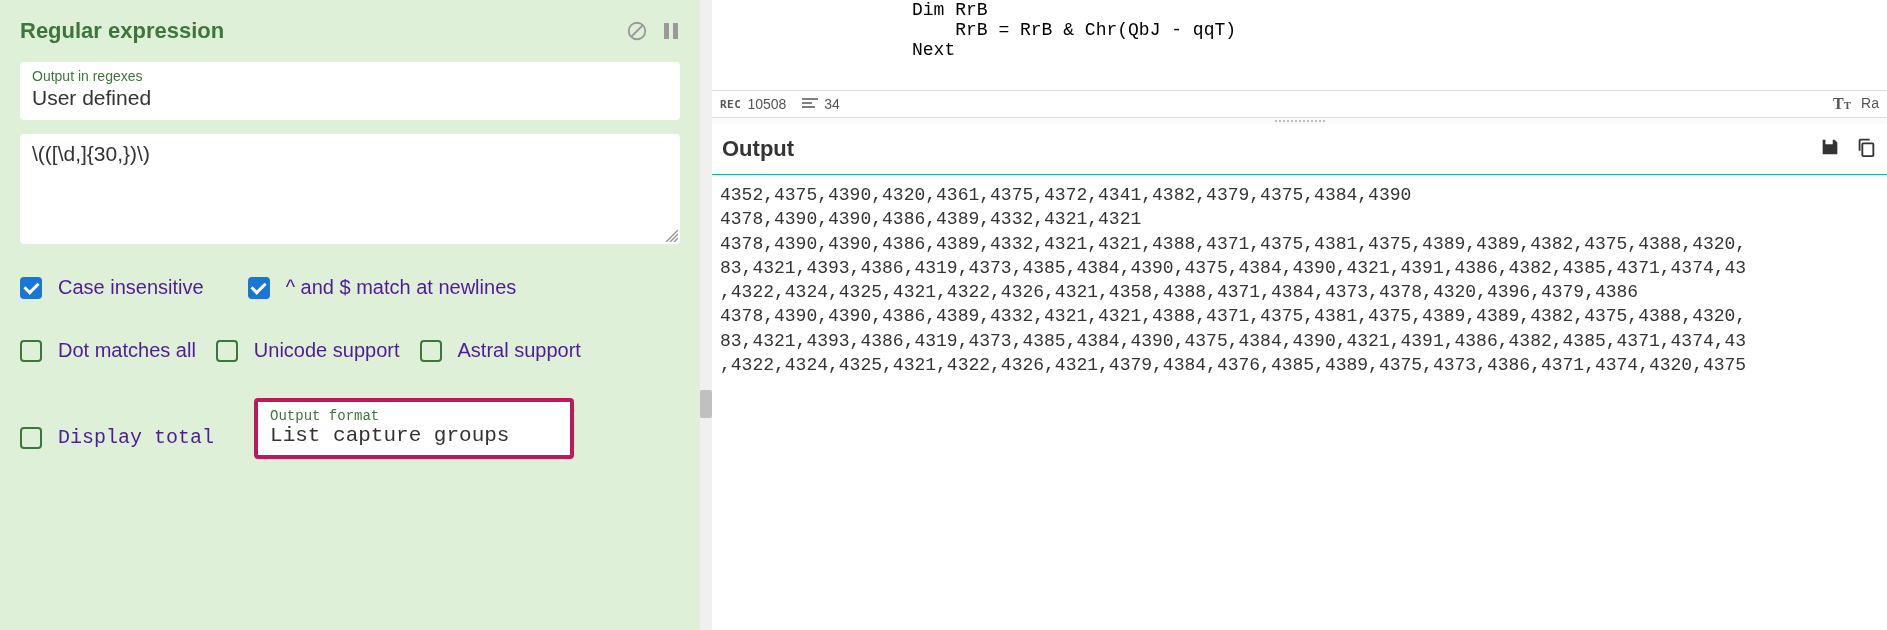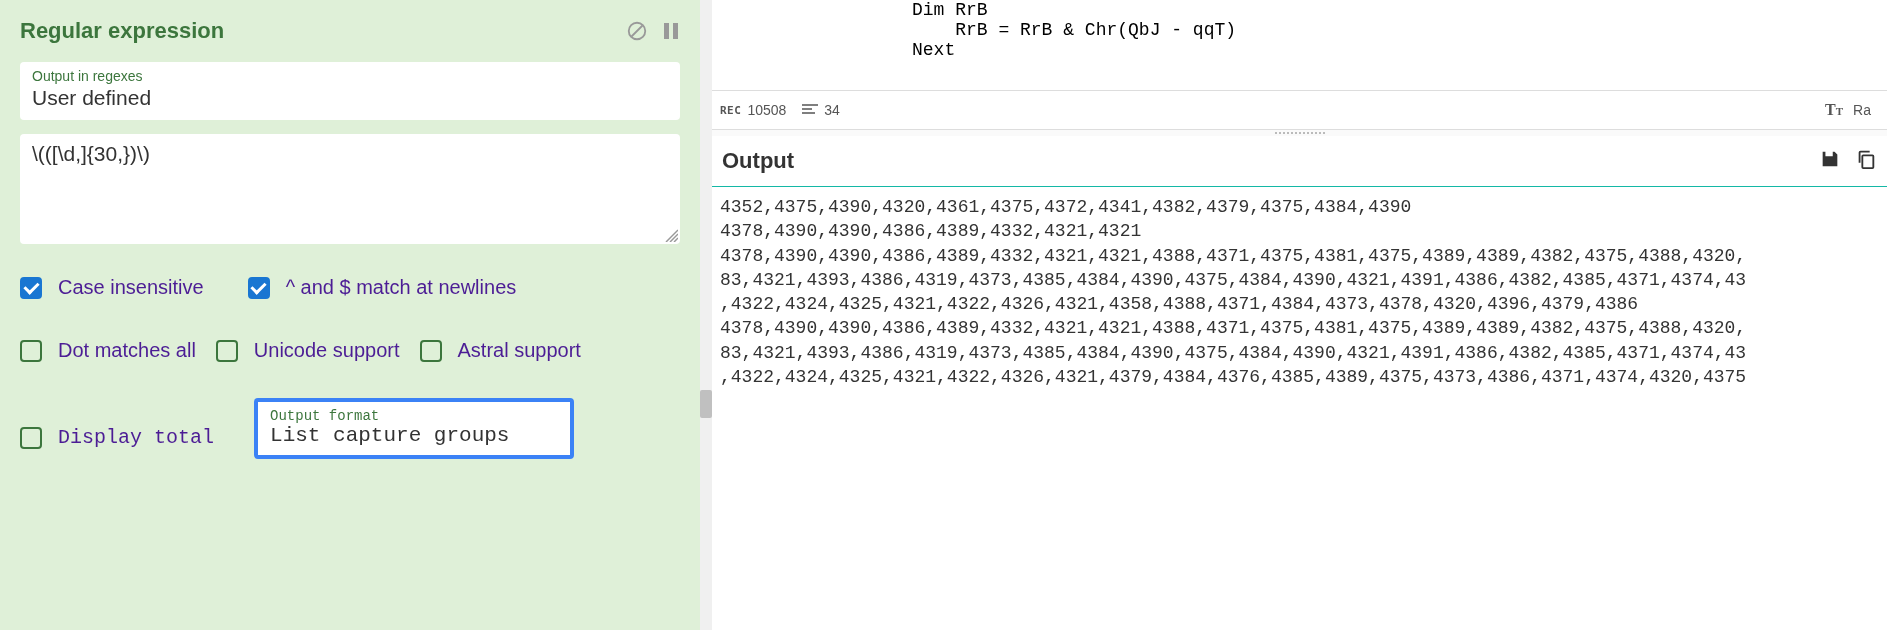--- a/index.html
+++ b/index.html
@@ -125,21 +125,21 @@
     .bottom-row {
       display: flex;
       gap: 40px;
       align-items: center;
       font-family: Liberation Mono, monospace;
     }
     .output-format-box {
       background: #fff;
       border-radius: 4px;
       padding: 6px 12px 8px 12px;
-      border: 4px solid #3b82f6;
+      border: 4px solid #be185d;
       width: 320px;
     }
     .of-label {
       color: #3c763d;
       font-size: 14px;
     }
     .of-value {
       color: #333;
       font-size: 21px;
     }
@@ -170,37 +170,36 @@
     .code-area {
       height: 90px;
       padding: 0 0 0 200px;
       font-family: Consolas, "Courier New", monospace;
       font-size: 18px;
       color: #000000;
       white-space: pre;
       overflow: hidden;
     }
     .status-bar {
-      height: 40px;
+      height: 28px;
       border-top: 1px solid #ddd;
       border-bottom: 1px solid #ddd;
       display: flex;
       align-items: center;
       padding: 0 8px;
       font-size: 14px;
       color: #555;
       gap: 16px;
       position: relative;
     }
     .status-item { display: flex; align-items: center; gap: 6px; }
     .status-right {
       position: absolute;
-      right: 16px;
-      display: flex;
-      align-items: center;
+      right: 8px;
+      display: flex;
       gap: 10px;
     }
     .drag-handle-h {
       height: 6px;
       background: #fafafa;
       display:flex; justify-content:center; align-items:center;
     }
     .drag-dots { width: 50px; height: 2px; border-top: 2px dotted #bbb; }
     .output-header {
       display: flex;

